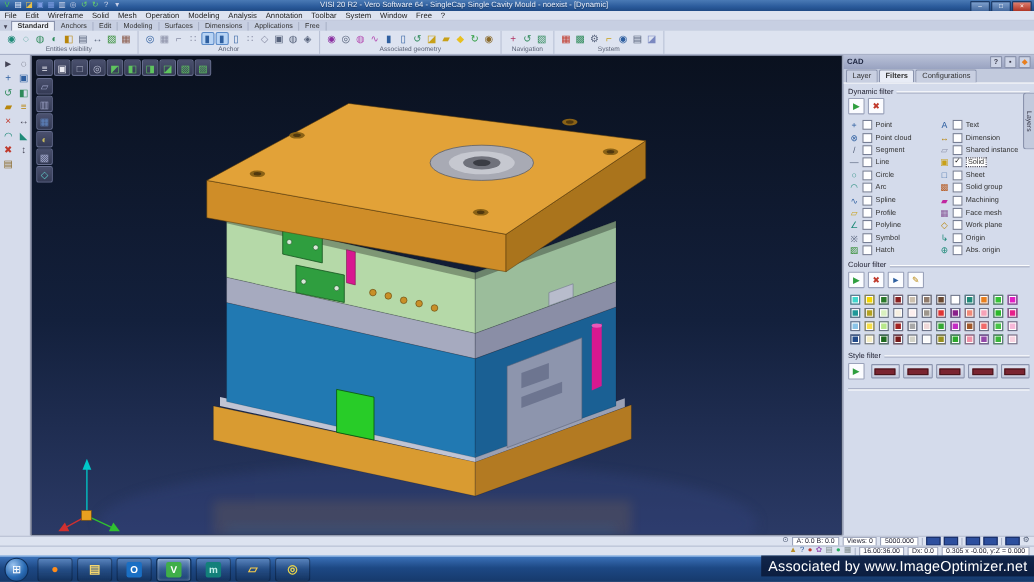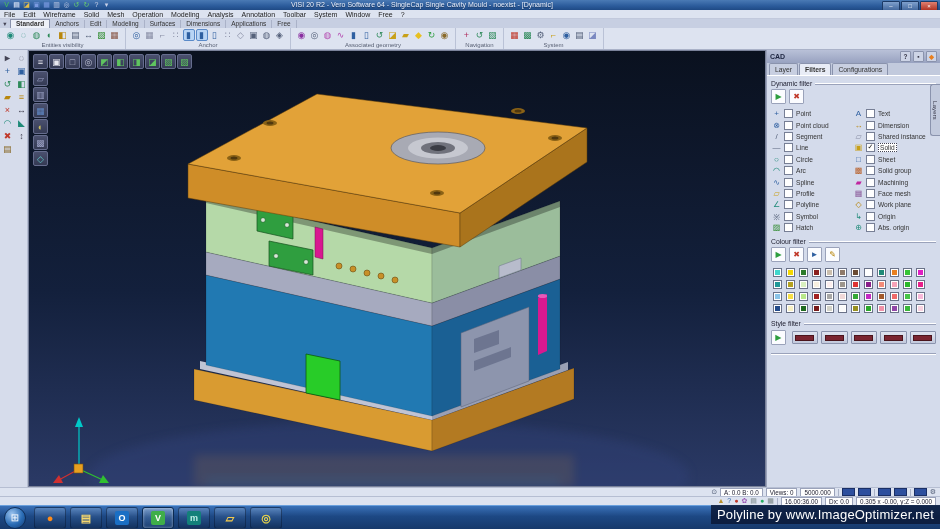--- a/index.html
+++ b/index.html
@@ -643,13 +643,13 @@
     <div class="tb-item">
       <span class="tb-chip" style="background: rgb(19, 128, 122); color: rgb(191, 238, 232);">m</span>
     </div>
     <div class="tb-item">
       <span class="tb-glyph" style="color: rgb(242, 201, 76);">▱</span>
     </div>
     <div class="tb-item">
       <span class="tb-glyph" style="color: rgb(232, 212, 76);">◎</span>
     </div>
   </div>
-<div class="watermark">Polyline by www.ImageOptimizer.net</div>
+<div class="watermark">Associated by www.ImageOptimizer.net</div>
 
 </body></html>

